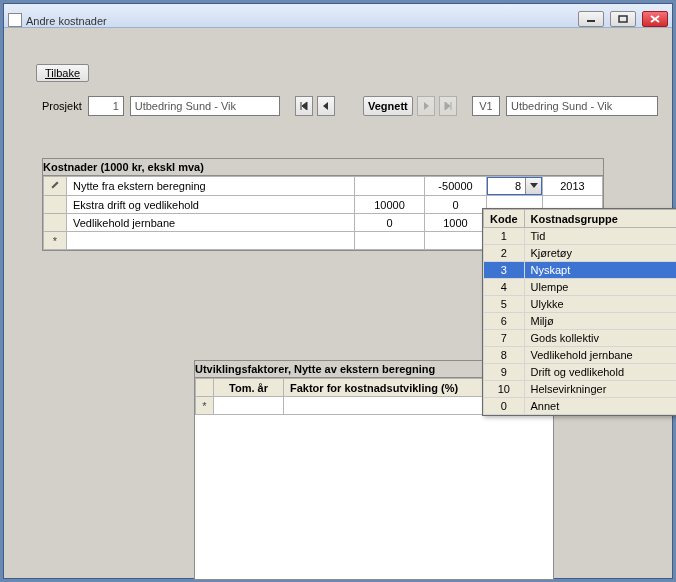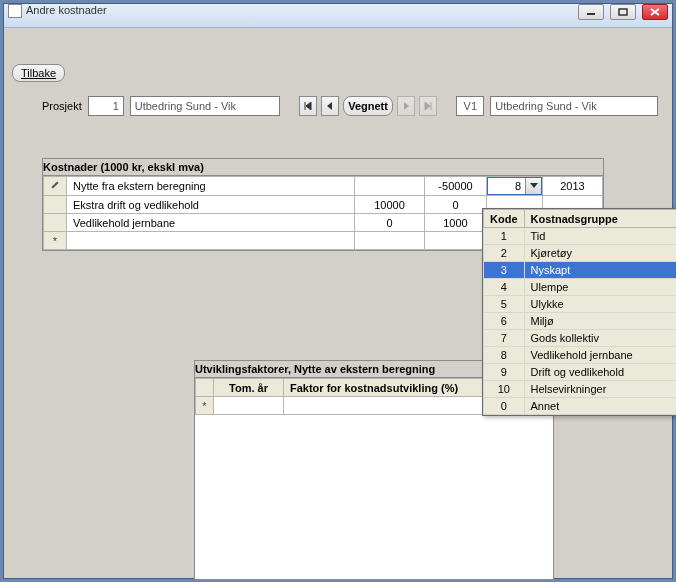--- a/index.html
+++ b/index.html
@@ -4,37 +4,37 @@
 <style>
   * { box-sizing: border-box; font-family: "Tahoma", "Segoe UI", sans-serif; font-size: 11px; }
   body { margin: 0; background: #6a88b0; width: 676px; height: 582px; overflow: hidden; }
   .mdi {
     position: absolute; left: 3px; top: 3px; right: 3px; bottom: 3px;
     background: #d2d0c8; border: 1px solid #3a5f8f;
     display: flex; flex-direction: column;
   }
   .titlebar {
     height: 24px; background: linear-gradient(#e7eefb,#cddcf1);
-    border-bottom: 1px solid #9ab0cc; display: flex; align-items: flex-start;
+    border-bottom: 1px solid #9ab0cc; display: flex; align-items: flex-end;
     padding: 0 4px; gap: 4px;
   }
   .titlebar .icon { width: 14px; height: 14px; border: 1px solid #888; background: #fff; }
   .titlebar .title { flex: 0 0 auto; color: #333; }
   .titlebar .spacer { flex: 1; }
   .win-btn {
     width: 26px; height: 16px; border: 1px solid #8a8a8a; background: linear-gradient(#f5f5f5,#ddd);
     display: inline-flex; align-items: center; justify-content: center; margin-left: 2px;
     border-radius: 2px; cursor: default;
   }
   .win-btn.close { background: linear-gradient(#f3707a,#d22e2e); border-color: #9c1f1f; color: #fff; font-weight: bold;}
   .win-btn svg { display:block; }
   .client { flex: 1; position: relative; padding: 6px 8px; }
   .btn {
     background: linear-gradient(#f6f6f6,#e2e2e2); border: 1px solid #8a8a8a;
-    padding: 2px 8px; cursor: default; border-radius: 8px; font-size: 11px;
+    padding: 2px 8px; cursor: default; border-radius: 2px; font-size: 11px; margin-left: 24px;
   }
   .btn.small { padding: 1px 4px; }
   .row { display: flex; align-items: center; gap: 6px; }
   .label { color: #000; padding-left: 24px; }
   .text-input {
     background: #fff; border: 1px solid #7a7a7a; height: 20px; padding: 2px 4px;
   }
   .text-input.ro { background: #fff; color: #555; }
   .nav-group { display: flex; gap: 4px; align-items: center;}
   .nav-btn {

